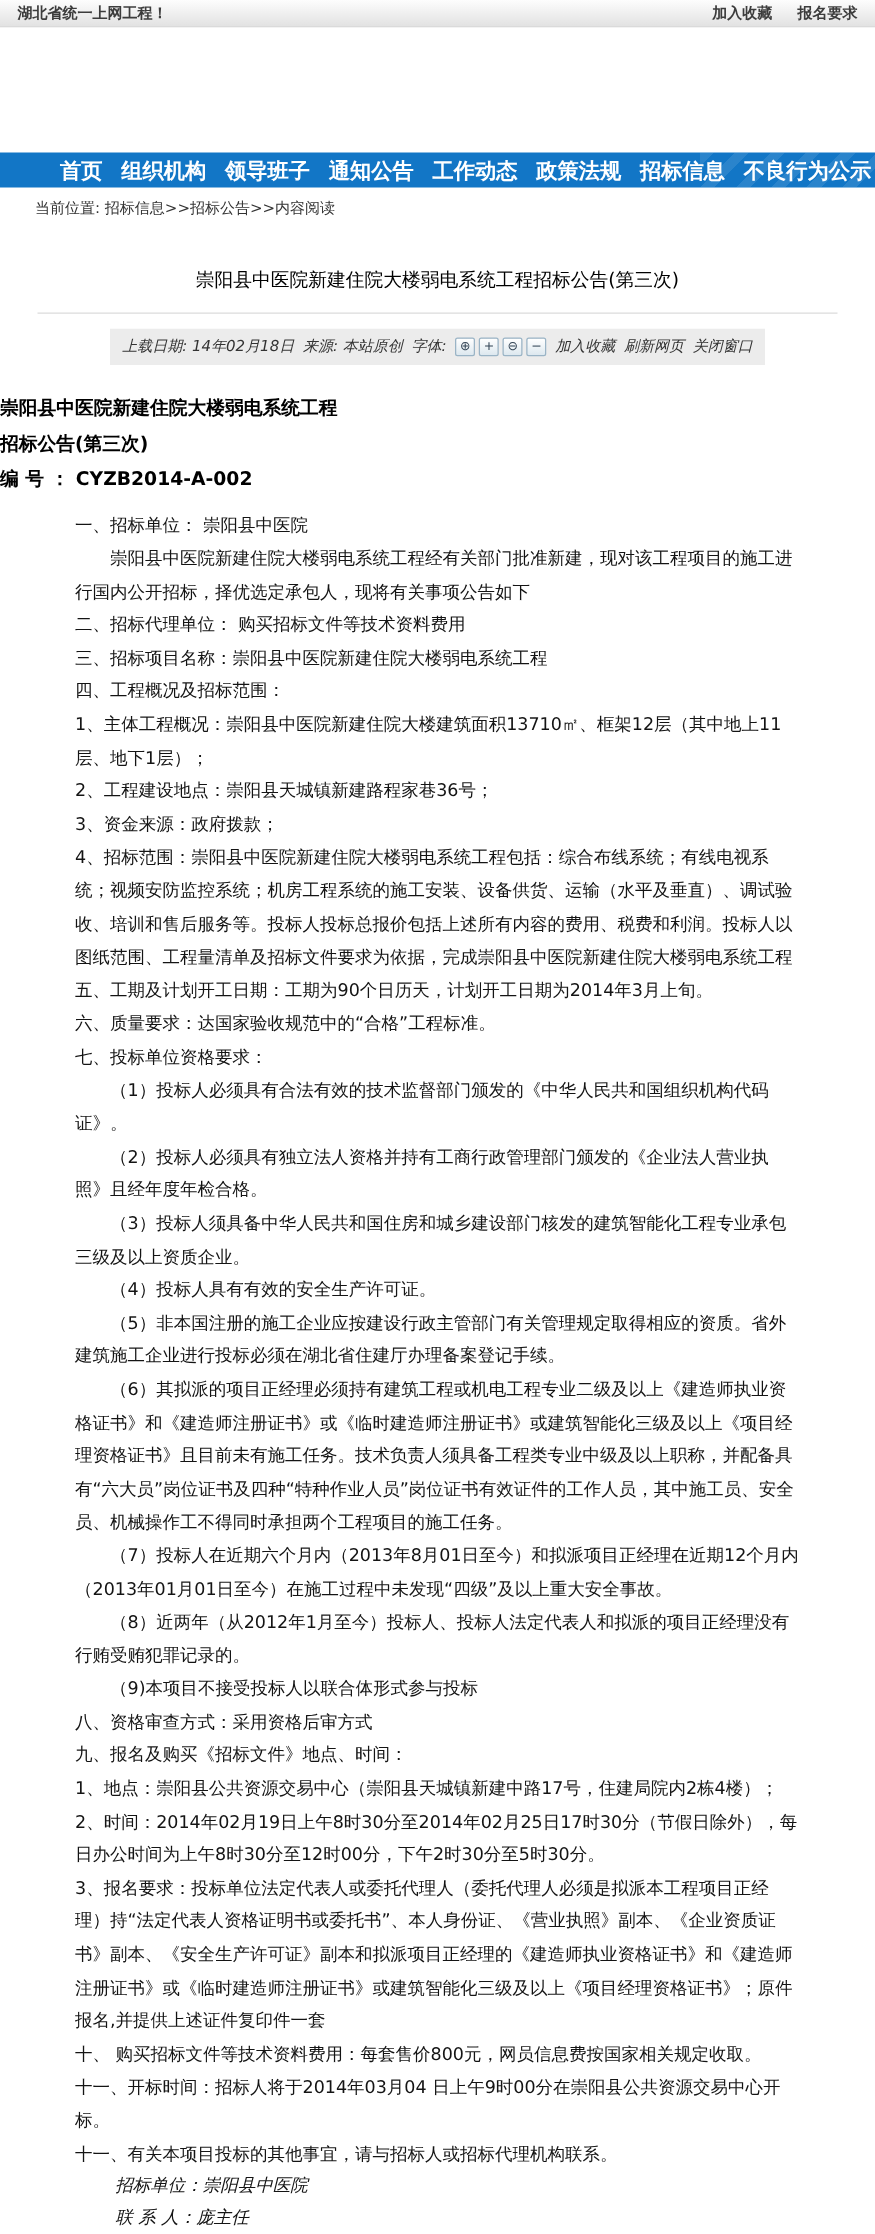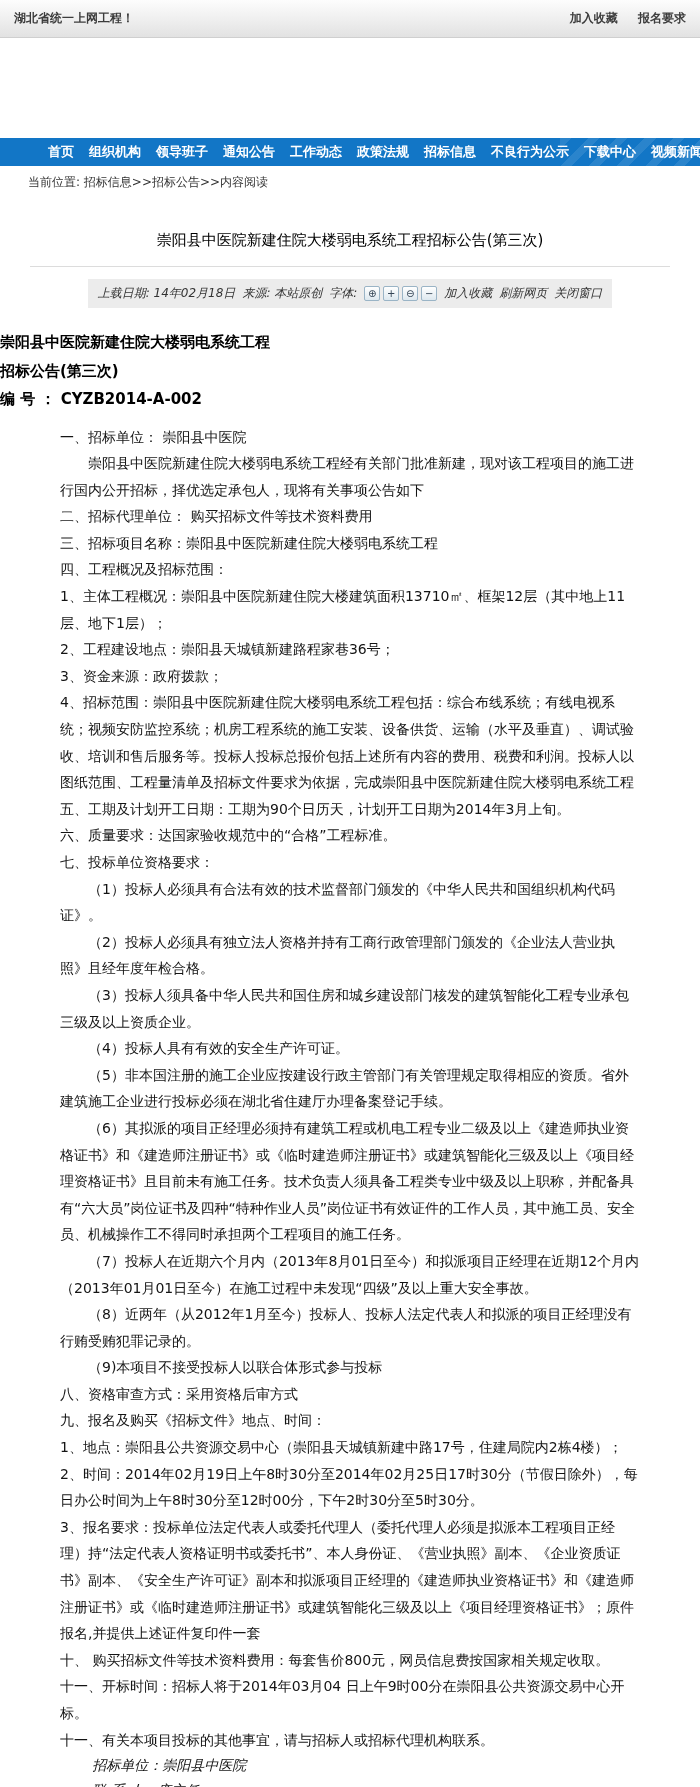--- a/index.html
+++ b/index.html
@@ -5,38 +5,38 @@
   * { box-sizing: border-box; }
   html,body { margin:0; padding:0; }
   body {
     width:700px;
     background:#ffffff;
     color:#000;
     font-family:"DejaVu Sans","Liberation Sans",sans-serif;
   }
   
   .topbar {
-    height:38px;
+    height:22px;
     background:linear-gradient(#fdfdfd,#e2e2e2);
     border-bottom:1px solid #cfcfcf;
     display:flex; justify-content:space-between; align-items:center;
     padding:0 14px;
     font-size:12px; color:#3c3c3c; font-weight:bold;
   }
   .topbar-links a { color:#3c3c3c; text-decoration:none; margin-left:16px; font-weight:bold; cursor:pointer; }
   
   .banner { height:100px; background:#fff; }
   
   .nav {
     height:28px; background:#1276c6;
     display:flex; align-items:center;
     padding-left:48px;
     position:relative; overflow:hidden;
   }
-  .nav a { color:#fff; font-size:13px; font-weight:bold; text-decoration:none; margin-right:15px; position:relative; z-index:2; cursor:pointer; white-space:nowrap; }
+  .nav a { color:#fff; font-size:17px; font-weight:bold; text-decoration:none; margin-right:15px; position:relative; z-index:2; cursor:pointer; white-space:nowrap; }
   .nav-deco {
     position:absolute; right:0; top:0; bottom:0; width:140px;
     background:repeating-linear-gradient(135deg, rgba(255,255,255,0.10) 0 8px, rgba(255,255,255,0) 8px 20px);
     z-index:1;
   }
   .breadcrumb { font-size:12px; color:#333; padding:8px 28px 6px; }
   
   .page-title { text-align:center; font-size:15px; font-weight:normal; margin-top:34px; }
   hr.title-rule { border:none; border-top:1px solid #dcdcdc; margin:16px 30px 12px; }
   .meta-bar {

